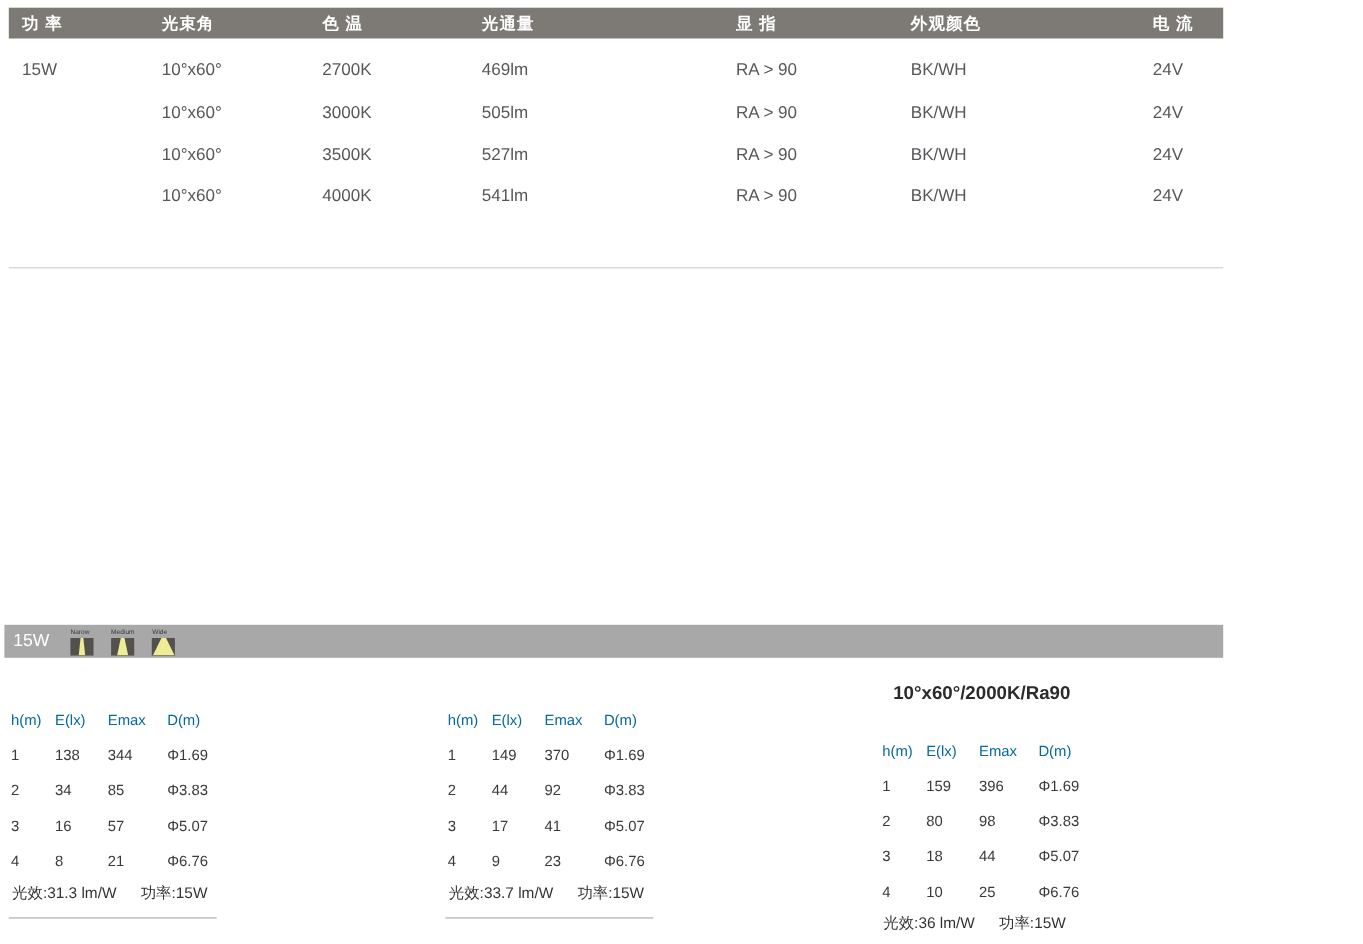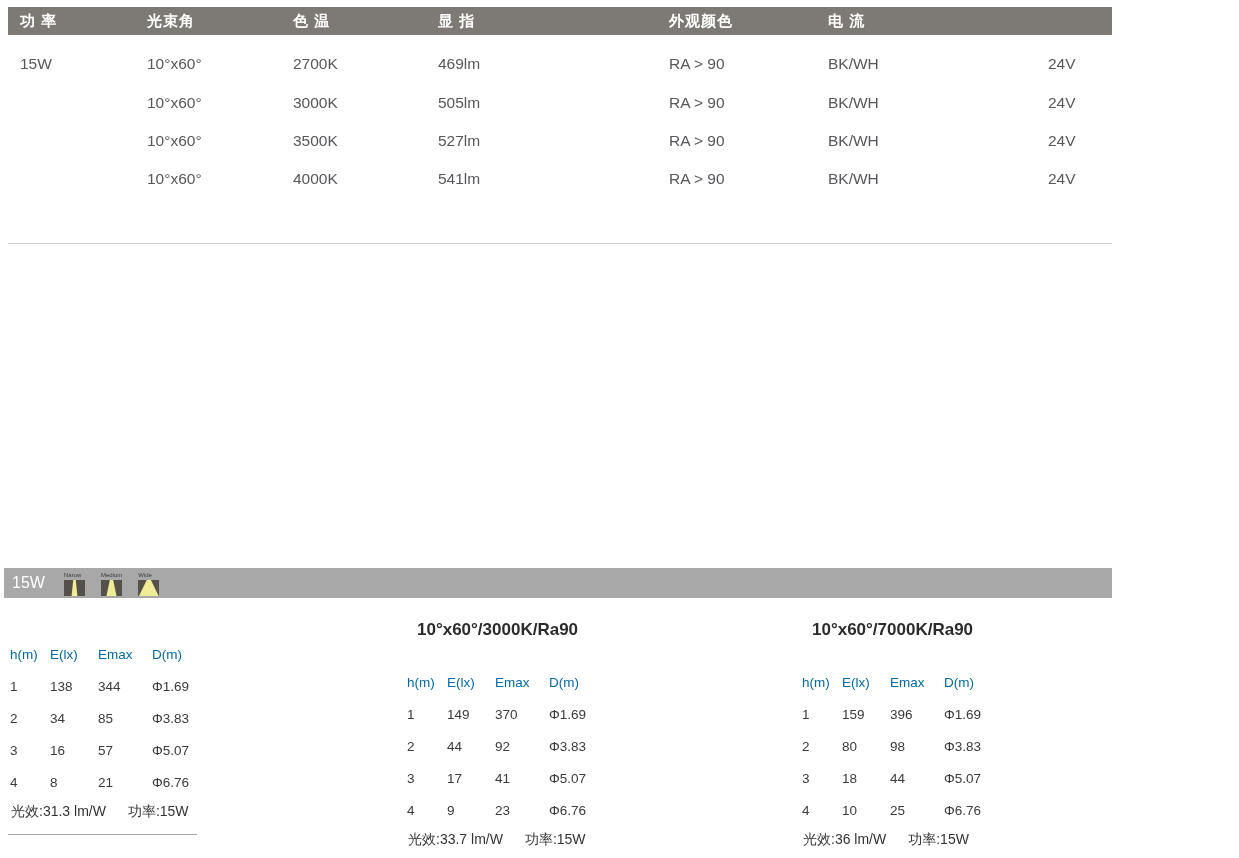--- a/index.html
+++ b/index.html
@@ -70,20 +70,21 @@
 </style>
 </head>
 <body>
 
 <div class="page">
 
   <div class="spec-header-bar">
     <span>功 率</span>
     <span>光束角</span>
     <span>色 温</span>
+    <span>光通量</span>
     <span>显 指</span>
     <span>外观颜色</span>
     <span>电 流</span>
   </div>
 
   <div class="spec-row spec-row-1">
     <span>15W</span>
     <span>10°x60°</span>
     <span>2700K</span>
     <span>469lm</span>
@@ -168,21 +169,20 @@
       <span>21</span>
       <span>Φ6.76</span>
     </div>
     <div class="pt-footer">
       <span>光效:31.3 lm/W</span>
       <span>功率:15W</span>
     </div>
   </div>
 
   <div class="photo-table t2">
-    <div class="pt-title">10°x60°/3000K/Ra90</div>
     <div class="pt-grid">
       <span class="hd">h(m)</span>
       <span class="hd">E(lx)</span>
       <span class="hd">Emax</span>
       <span class="hd">D(m)</span>
       <span>1</span>
       <span>149</span>
       <span>370</span>
       <span>Φ1.69</span>
       <span>2</span>
@@ -198,21 +198,21 @@
       <span>23</span>
       <span>Φ6.76</span>
     </div>
     <div class="pt-footer">
       <span>光效:33.7 lm/W</span>
       <span>功率:15W</span>
     </div>
   </div>
 
   <div class="photo-table t3">
-    <div class="pt-title">10°x60°/7000K/Ra90</div>
+    <div class="pt-title">10°x60°/2000K/Ra90</div>
     <div class="pt-grid">
       <span class="hd">h(m)</span>
       <span class="hd">E(lx)</span>
       <span class="hd">Emax</span>
       <span class="hd">D(m)</span>
       <span>1</span>
       <span>159</span>
       <span>396</span>
       <span>Φ1.69</span>
       <span>2</span>

